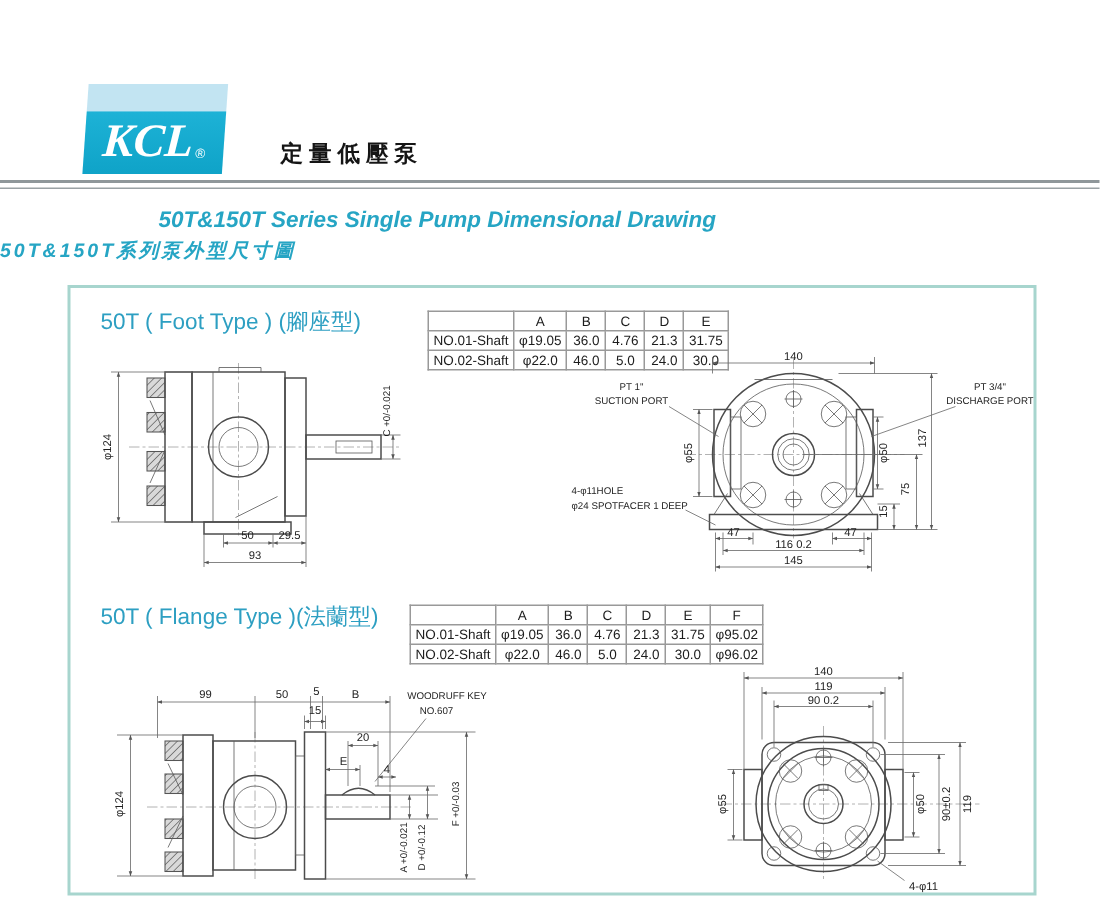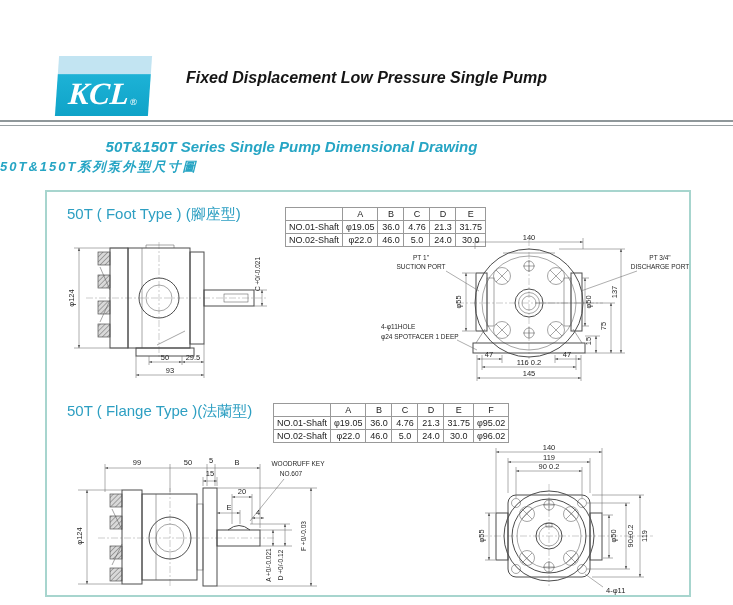--- a/index.html
+++ b/index.html
@@ -50,21 +50,21 @@
 </style>
 </head>
 <body>
 
 <div class="page">
 
   <div class="logo">
     <span class="logo-text">KCL</span>
     <span class="logo-reg">®</span>
   </div>
-  <div class="t-en">Fixed Displacement Low Pressure Single Pump</div>
+  <div class="t-zh">定量低壓泵</div>
   <div class="rule"></div>
 
   <div class="s-en">50T&amp;150T Series Single  Pump Dimensional Drawing</div>
   <div class="s-zh">50T&amp;150T系列泵外型尺寸圖</div>
 
   <div class="box">
 
     <div class="sec-title foot-title">50T ( Foot Type ) (腳座型)</div>
 
     <table class="dims foot-table">

